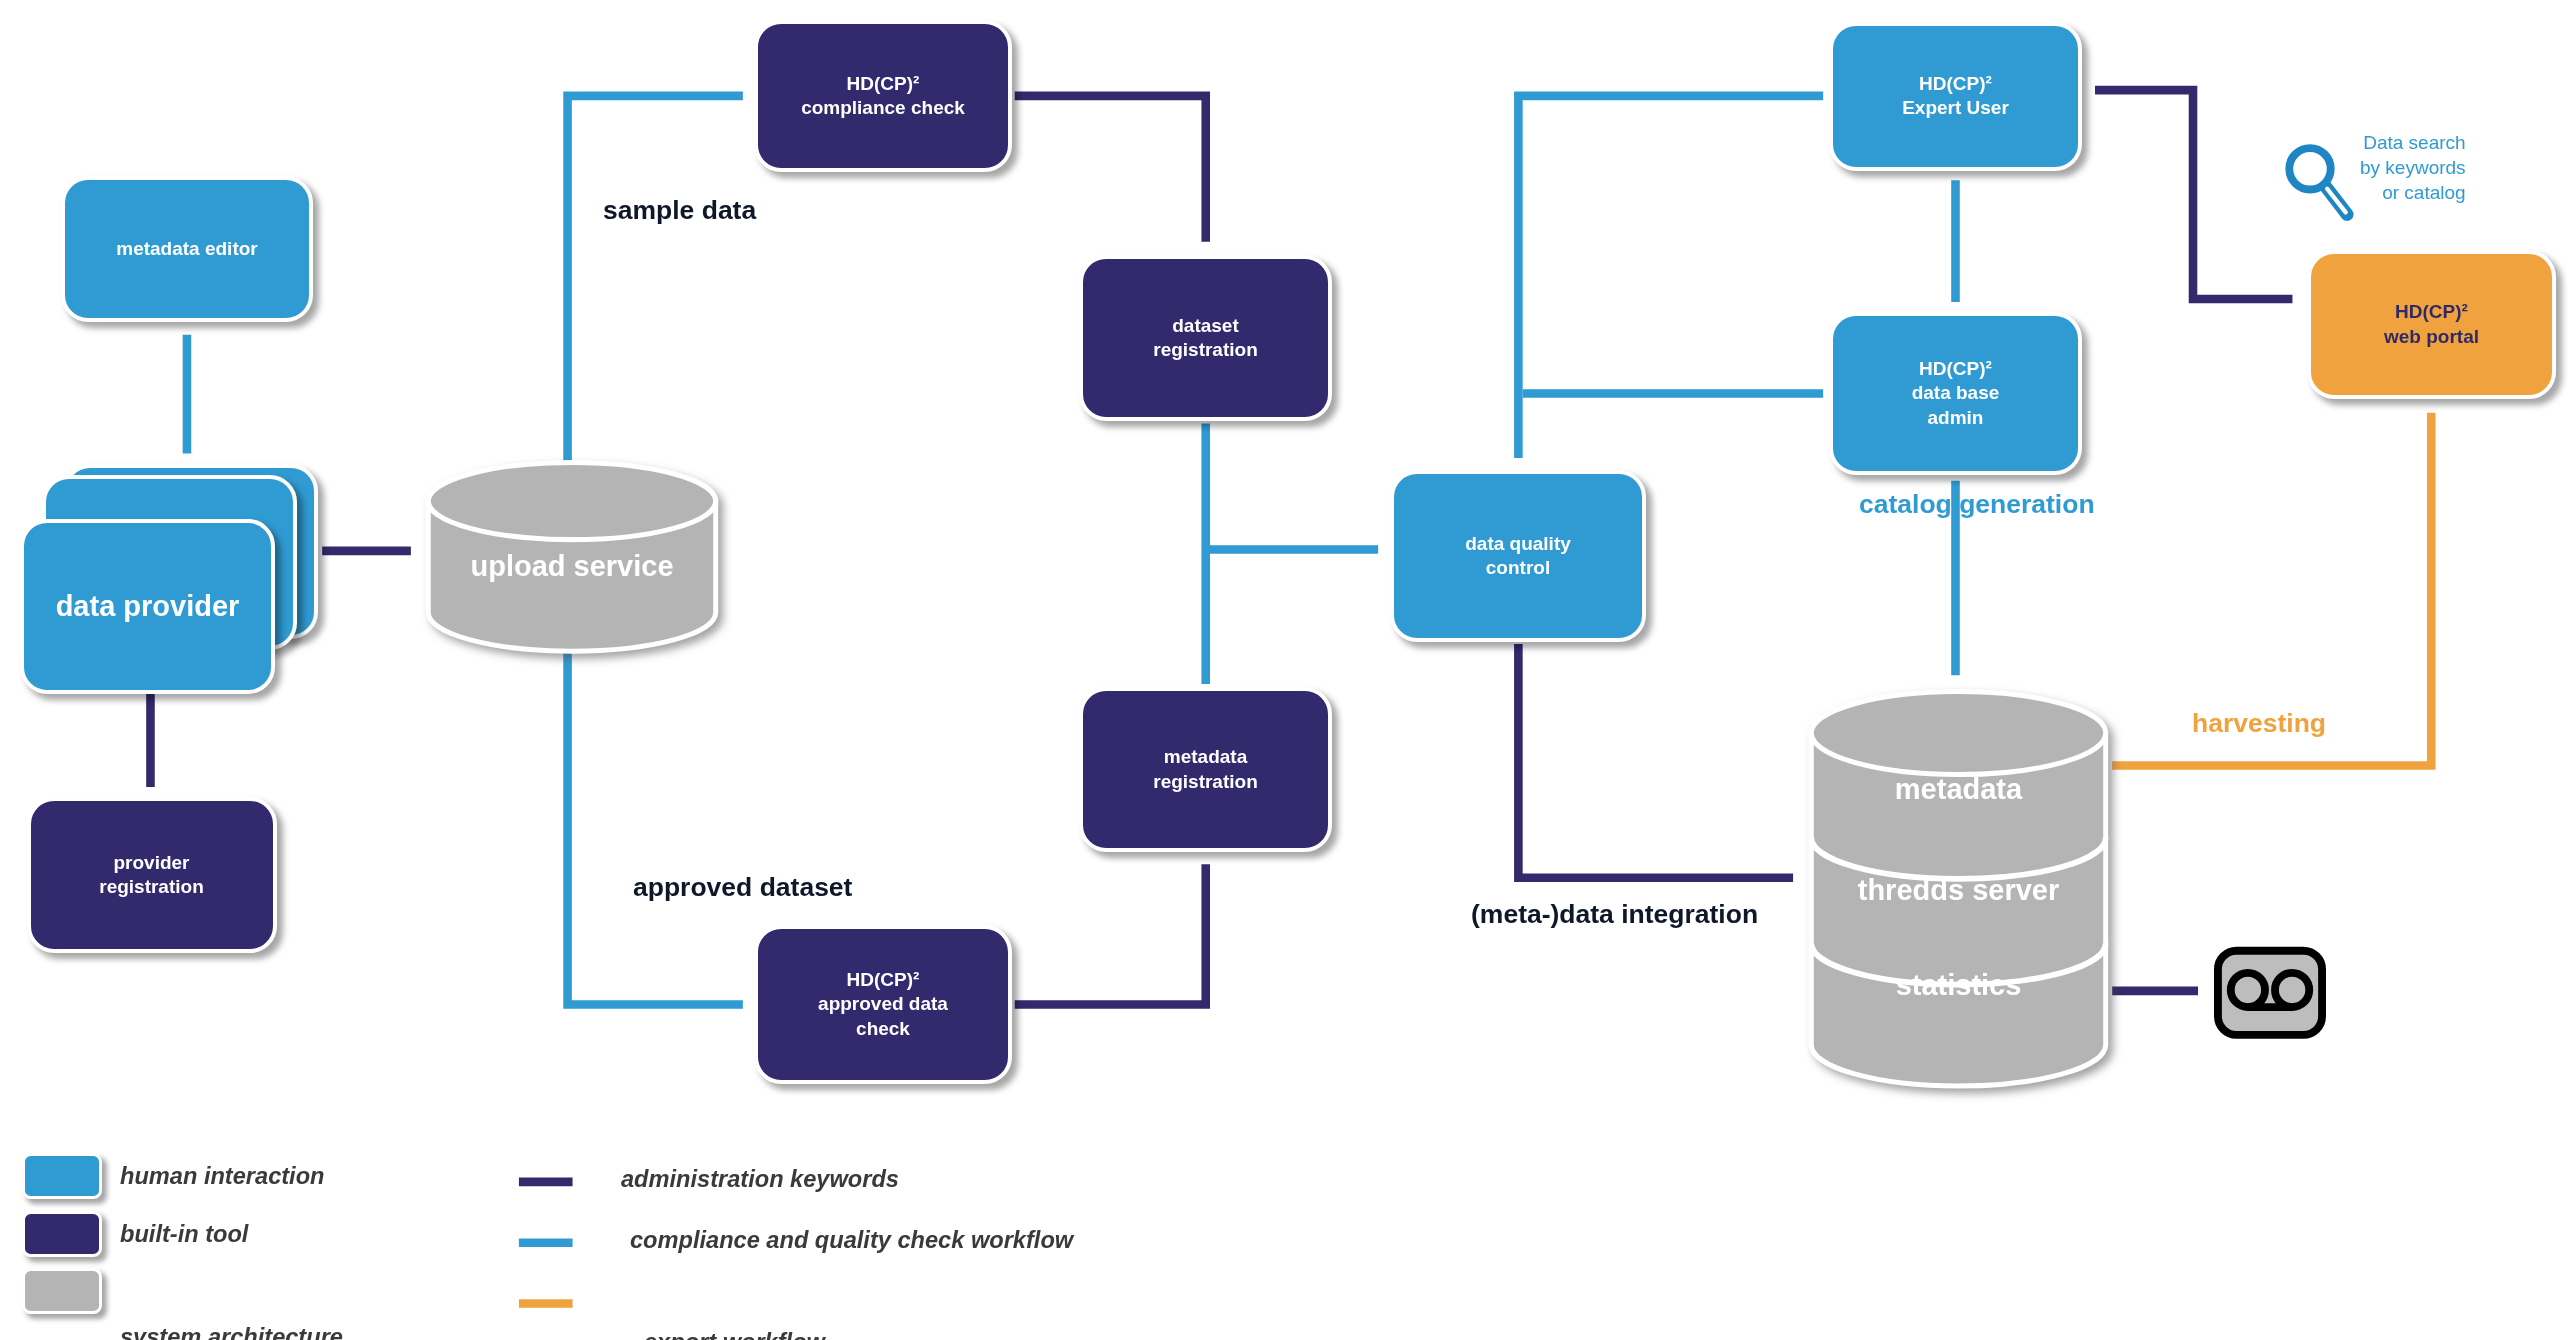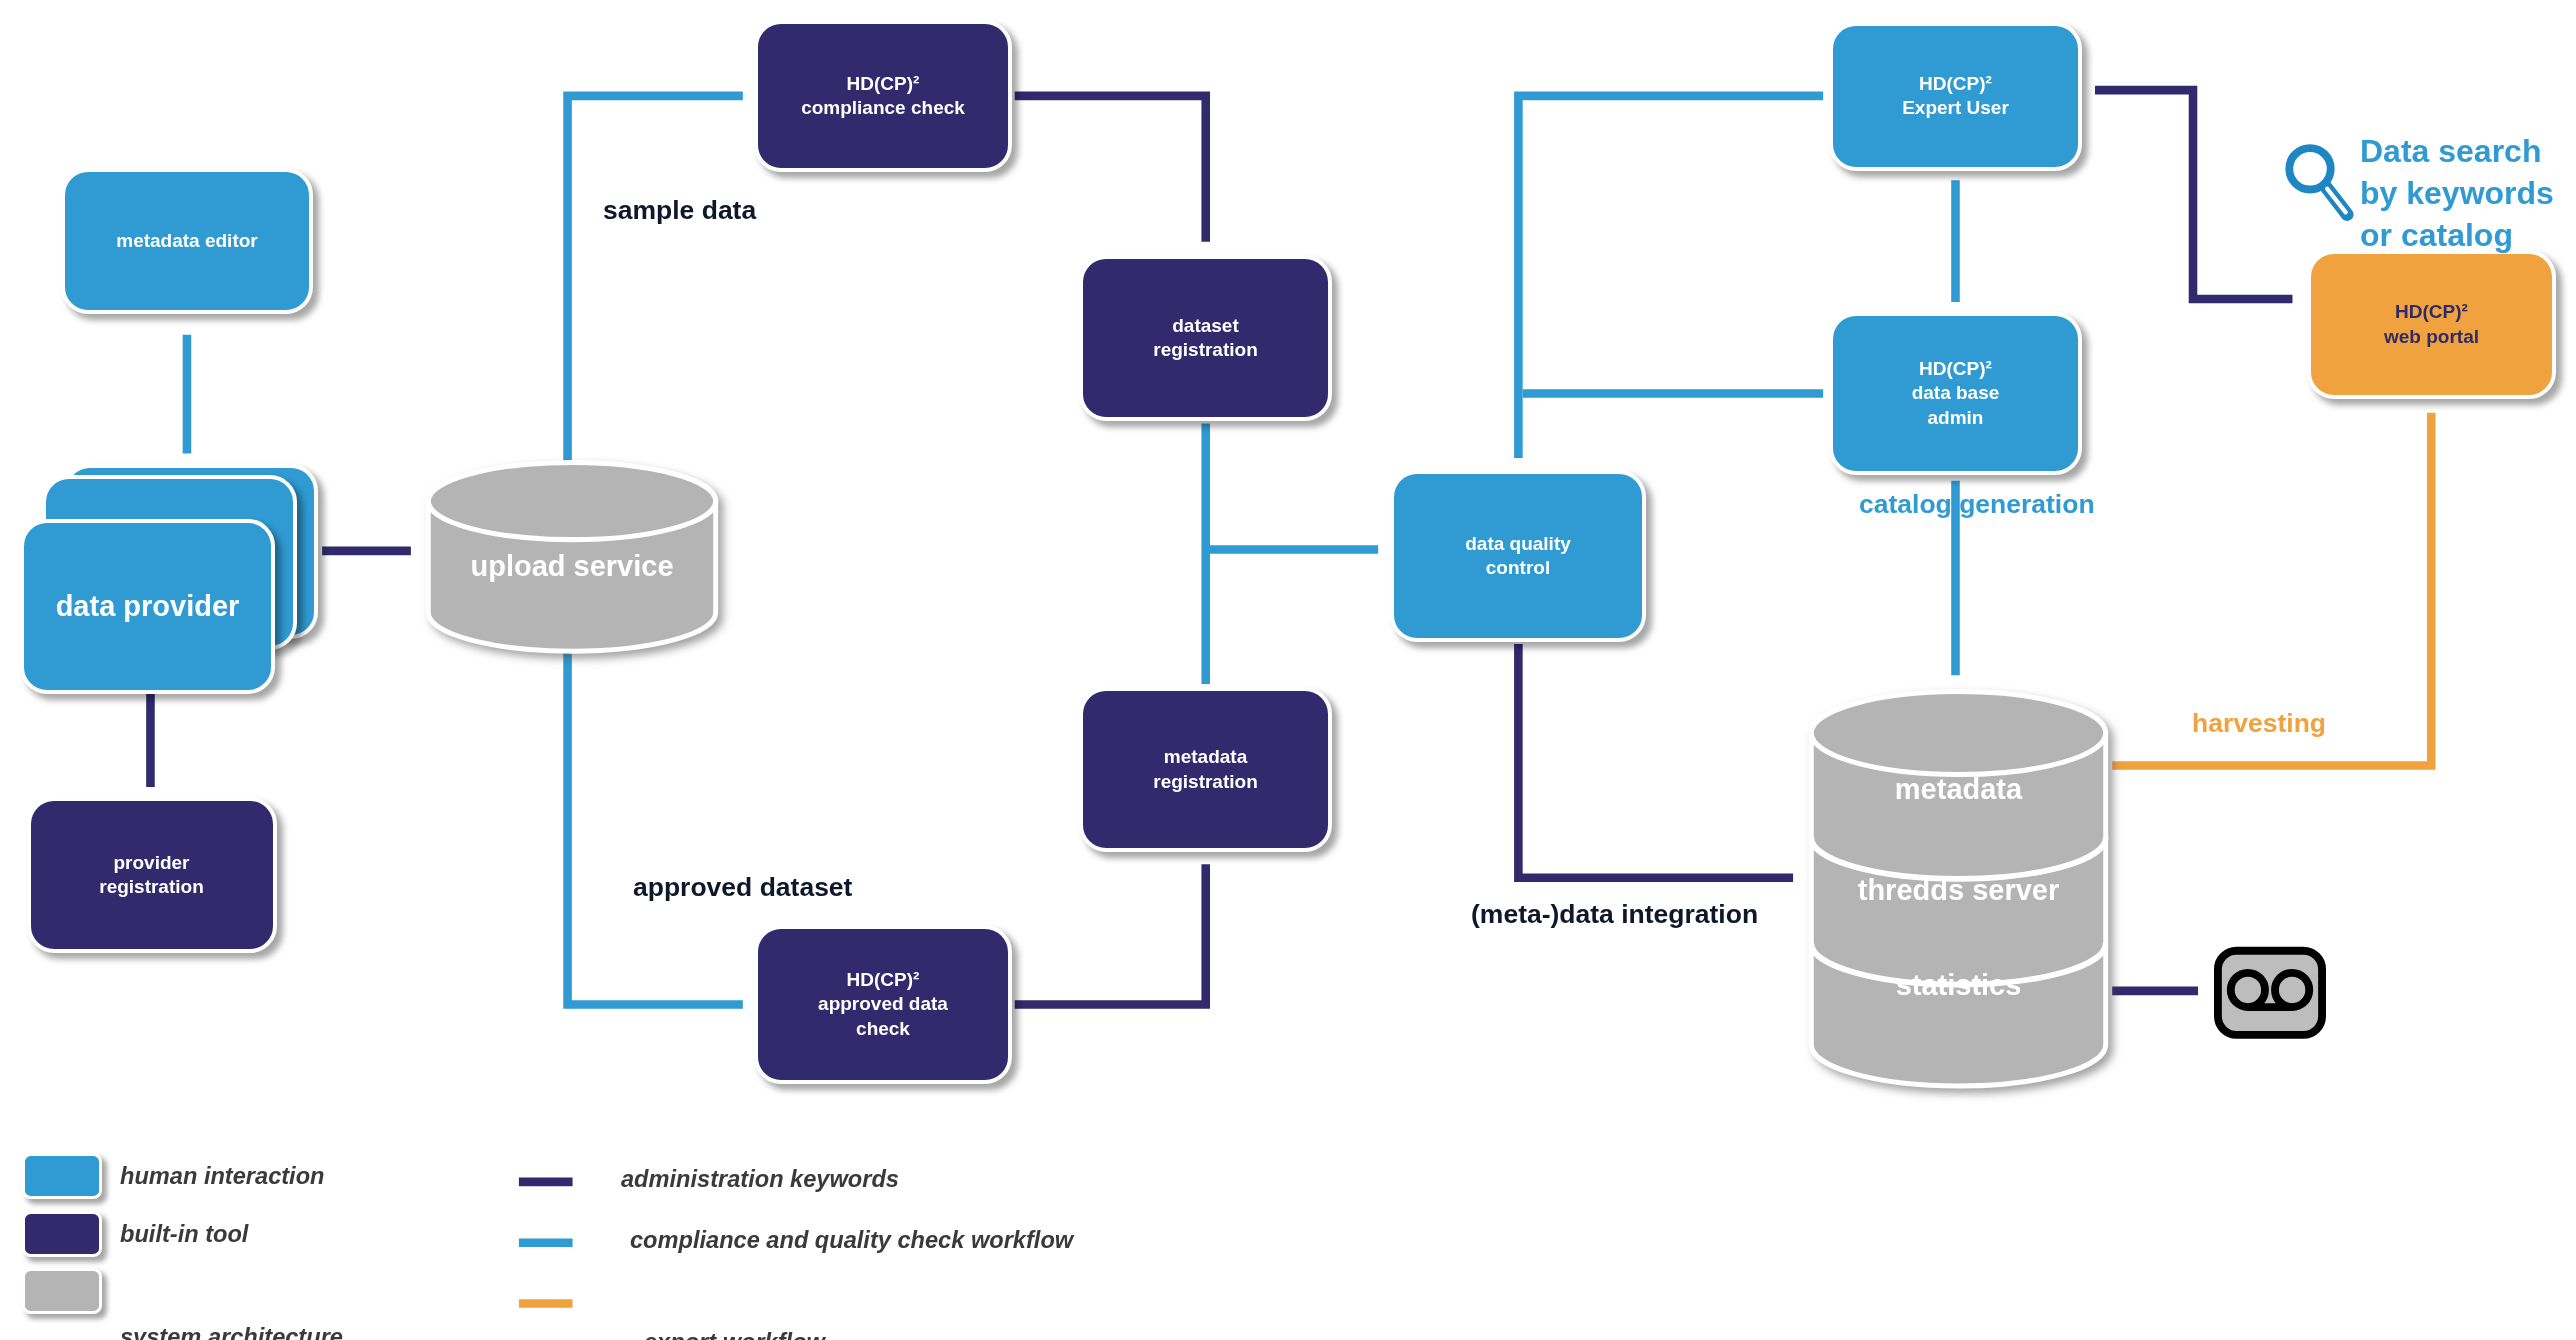--- a/index.html
+++ b/index.html
@@ -26,22 +26,22 @@
             color:#fff;font-weight:bold;font-size:29px;z-index:3;}
 
   .cyl{position:absolute;z-index:2;filter:drop-shadow(5px 5px 4.3px rgba(70,70,70,0.5));}
   .cyl-label{position:absolute;left:0;right:0;text-align:center;color:#ffffff;
              font-weight:bold;font-size:29px;z-index:3;}
 
   .edge-label{position:absolute;font-weight:bold;font-size:26.5px;color:#0f172a;z-index:4;white-space:nowrap;}
   .lbl-blue{color:#2F9BD2;}
   .lbl-orange{color:#F0A23F;}
 
-  .search-note{position:absolute;left:2360px;top:130px;font-weight:bold;font-size:32px;
-               line-height:1.32;color:#2F9BD2;z-index:4;}
+  .search-note{position:absolute;left:2360px;top:130px;font-weight:normal;font-size:19px;
+               line-height:1.32;color:#2F9BD2;z-index:4;text-align:right;}
 
   .icon-abs{position:absolute;z-index:4;}
 
   .legend-swatch{position:absolute;width:80px;height:46px;box-sizing:border-box;border:3.6px solid #fff;
                  border-radius:8.6px;box-shadow:4.3px 4.3px 5.7px rgba(0,0,0,0.35);z-index:2;}
   .legend-label{position:absolute;font-weight:bold;font-style:italic;font-size:23.6px;color:#3A3A3A;
                 z-index:2;white-space:nowrap;}
 </style>
 </head>
 <body>
@@ -79,21 +79,21 @@
     <path class="c-dark" d="M2928,126 H3065 V418 H3204" marker-start="url(#md)" marker-end="url(#md)"></path>
     <path class="c-dark" d="M2952,1385 H3072" marker-end="url(#md)"></path>
 
     <path class="c-orange" d="M2952,1070 H3398 V577" marker-end="url(#mo)"></path>
 
     <path class="c-dark legend-arrow" d="M725,1652 H800" marker-end="url(#md)"></path>
     <path class="c-blue legend-arrow" d="M725,1737 H800" marker-end="url(#mb)"></path>
     <path class="c-orange legend-arrow" d="M725,1822 H800" marker-end="url(#mo)"></path>
   </svg>
 
-  <div class="node blue" style="left:61px;top:168px;width:252px;height:146px;">metadata editor</div>
+  <div class="node blue" style="left:61px;top:176px;width:252px;height:146px;">metadata editor</div>
 
   <div class="dp-card" style="left:63px;top:464px;"></div>
   <div class="dp-card" style="left:42px;top:475px;"></div>
   <div class="dp-card dp-front" style="left:20px;top:487px;margin-top:32px;">data provider</div>
 
   <div class="node dark" style="left:26.5px;top:797px;width:250px;height:156px;">provider
 registration</div>
 
   <div class="cyl" style="left:424px;top:458px;width:296px;height:199px;">
     <svg width="296" height="199" viewBox="0 0 414 278">

